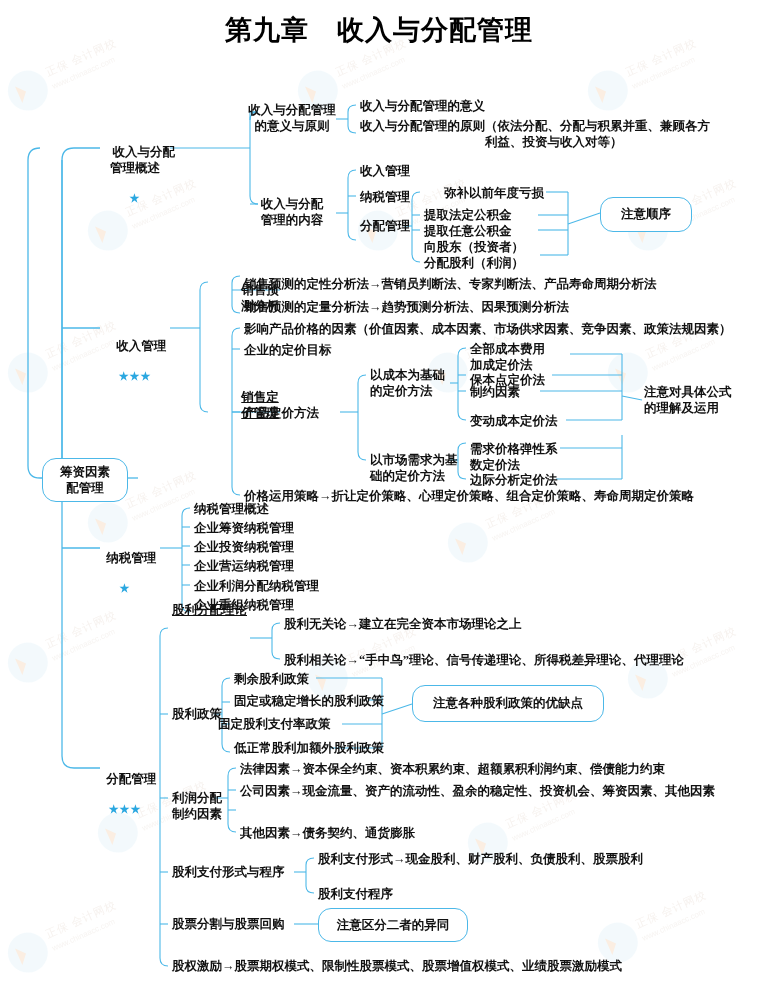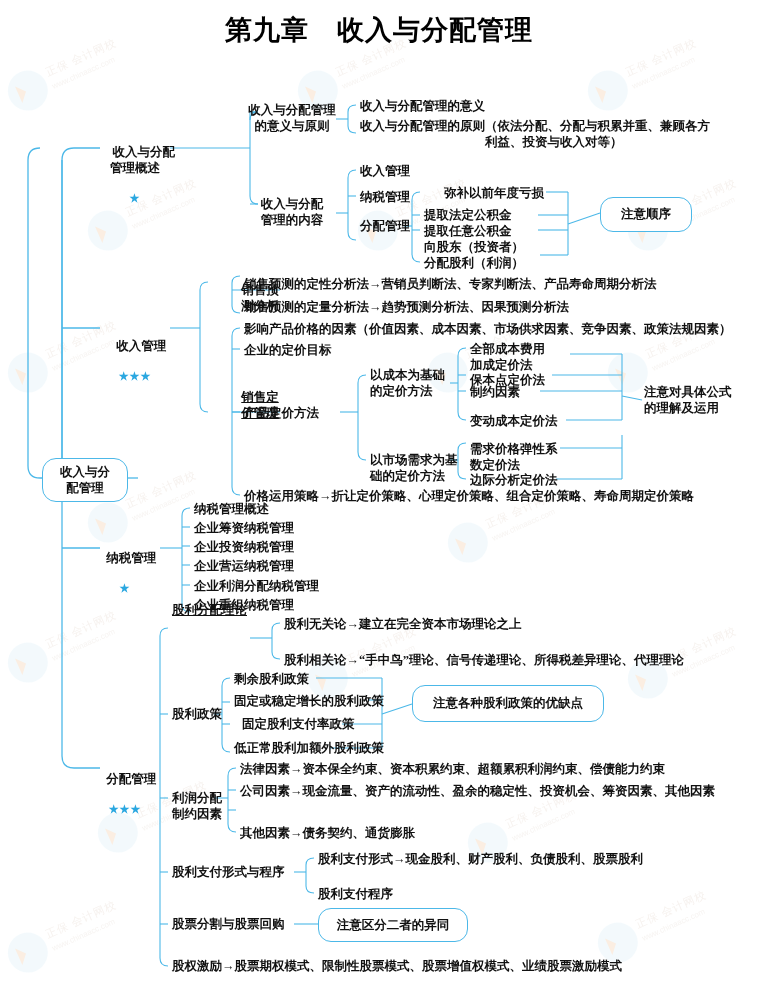--- a/index.html
+++ b/index.html
@@ -399,21 +399,21 @@
     <path class="thin" d="M228,824 Q228,832 236,832"></path>
 
     <line class="thin" x1="294" y1="872" x2="306" y2="872"></line>
     <line class="thin" x1="306" y1="865" x2="306" y2="886"></line>
     <path class="thin" d="M306,865 Q306,858 314,858"></path>
     <path class="thin" d="M306,886 Q306,893 314,893"></path>
 
     <line class="thin" x1="294" y1="924" x2="318" y2="924"></line>
   </svg>
 
-  <div class="cap" style="left:42px; top:458px; width:84px; height:42px;">收入与分
+  <div class="cap" style="left:42px; top:458px; width:84px; height:42px;">筹资因素
 配管理</div>
 
   <div class="nd ctr" style="left:100px; top:128px; width:70px;">
     <span>收入与分配
 管理概述</span>
     <div class="stars">★</div>
   </div>
 
   <div class="nd ctr" style="left:100px; top:322px; width:70px;">
     <span>收入管理</span>
@@ -487,21 +487,21 @@
   <div class="nd" style="left:194px; top:578px;">企业利润分配纳税管理</div>
   <div class="nd" style="left:194px; top:597px;">企业重组纳税管理</div>
 
   <div class="nd" style="left:172px; top:602px;text-decoration:underline;">股利分配理论</div>
   <div class="nd" style="left:284px; top:616px;">股利无关论→建立在完全资本市场理论之上</div>
   <div class="nd" style="left:284px; top:652px;">股利相关论→“手中鸟”理论、信号传递理论、所得税差异理论、代理理论</div>
 
   <div class="nd" style="left:172px; top:706px;">股利政策</div>
   <div class="nd" style="left:234px; top:671px;">剩余股利政策</div>
   <div class="nd" style="left:234px; top:693px;">固定或稳定增长的股利政策</div>
-  <div class="nd" style="left:242px; top:716px;font-family:Liberation Serif, serif;">固定股利支付率政策</div>
+  <div class="nd" style="left:218px; top:716px;font-family:Liberation Serif, serif;">固定股利支付率政策</div>
   <div class="nd" style="left:234px; top:740px;">低正常股利加额外股利政策</div>
 
   <div class="note" style="left:412px; top:685px; width:190px; height:35px;">注意各种股利政策的优缺点</div>
 
   <div class="nd" style="left:172px; top:790px;">利润分配
 制约因素</div>
   <div class="nd" style="left:240px; top:761px;">法律因素→资本保全约束、资本积累约束、超额累积利润约束、偿债能力约束</div>
   <div class="nd" style="left:240px; top:783px;">公司因素→现金流量、资产的流动性、盈余的稳定性、投资机会、筹资因素、其他因素</div>
   <div class="nd" style="left:240px; top:825px;">其他因素→债务契约、通货膨胀</div>
 

